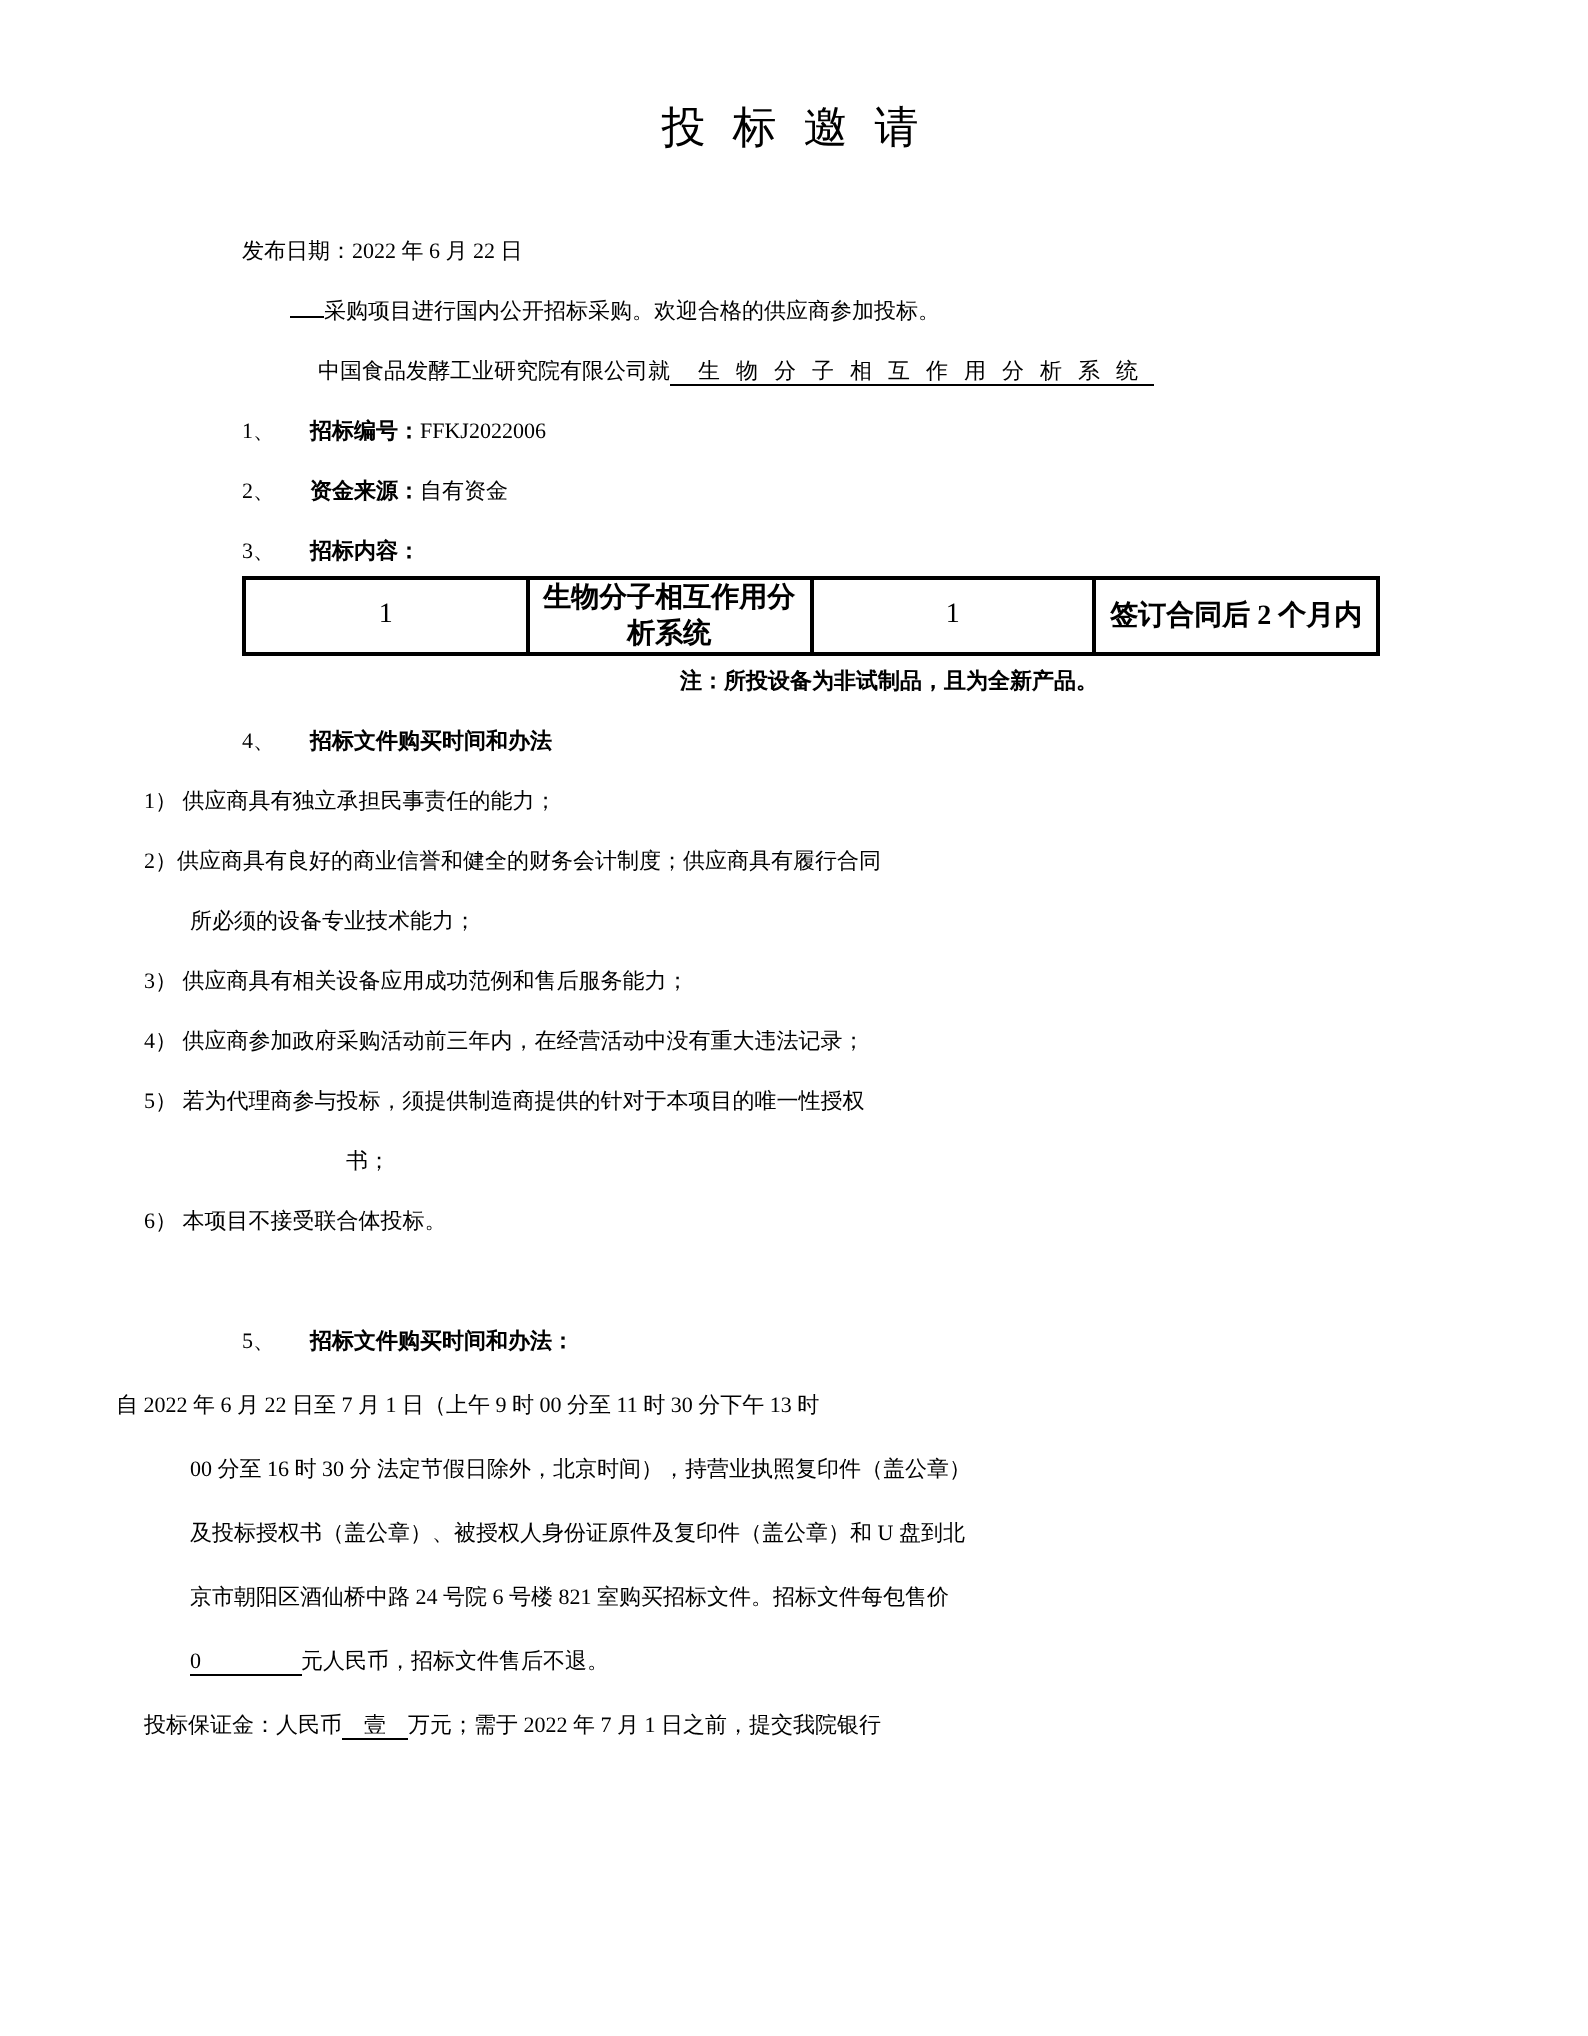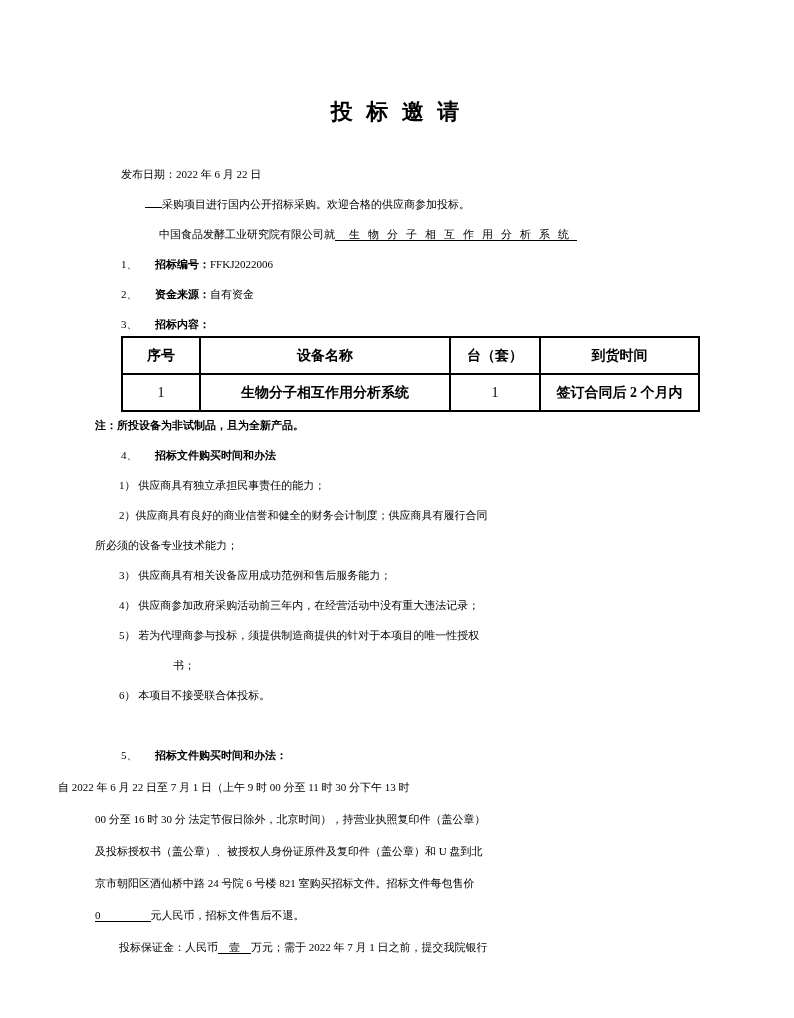--- a/index.html
+++ b/index.html
@@ -6,44 +6,44 @@
   .page{
     position:relative;
     width:794px;height:1018px;
     background:#ffffff;
     overflow:hidden;
     font-family:"Liberation Serif","DejaVu Serif",serif;
     color:#000;
     margin:0 auto;
   }
   .doc-title{
-    padding-top:96px;
+    padding-top:48px;
     text-align:center;
     font-size:22px;
-    font-weight:bold;
+    font-weight:normal;
     letter-spacing:4px;
     line-height:32px;
   }
   .line{
     font-size:11px;
     line-height:20px;
     margin:0 0 10px 0;
     white-space:nowrap;
   }
   
   .x97 {margin-left:95px;}
   .x121{margin-left:121px;}
   .x142{margin-left:58px;}
   .x145{margin-left:145px;}
-  .x147{margin-left:119px;}
+  .x147{margin-left:72px;}
   .x159{margin-left:159px;}
   .x173{margin-left:173px;}
   .mt36{margin-top:36px;}
   .num{display:inline-block;min-width:34px;}
-  .bold{font-weight:bold;}
+  .bold{font-weight:bold;text-align:center;}
   .u-spread{border-bottom:1px solid #000;letter-spacing:8px;padding-left:14px;}
   .blank-underline{display:inline-block;width:17px;border-bottom:1px solid #000;}
   .price-underline{border-bottom:1px solid #000;padding-right:50px;}
   .dep-underline{border-bottom:1px solid #000;padding:0 11px;}
   table.goods{
     border-collapse:collapse;
     margin:-8px 0 0 121px;
     table-layout:fixed;
     width:569px;
   }
@@ -77,26 +77,20 @@
   <div class="line x159"><span>中国食品发酵工业研究院有限公司就</span><span class="u-spread">生物分子相互作用分析系统</span></div>
 
   <div class="line x121"><span class="num">1、</span><span class="bold">招标编号：</span><span>FFKJ2022006</span></div>
 
   <div class="line x121"><span class="num">2、</span><span class="bold">资金来源：</span><span>自有资金</span></div>
 
   <div class="line x121"><span class="num">3、</span><span class="bold">招标内容：</span></div>
 
   <table class="goods">
     <tbody>
-        <tr>
-      <td class="col1 bold">序号</td>
-      <td class="col2 bold">设备名称</td>
-      <td class="col3 bold">台（套）</td>
-      <td class="col4 bold">到货时间</td>
-    </tr>
     <tr>
       <td>1</td>
       <td class="bold">生物分子相互作用分析系统</td>
       <td>1</td>
       <td class="bold">签订合同后 2 个月内</td>
     </tr>
   </tbody>
     </table>
 
   <div class="line x97 bold note-line">注：所投设备为非试制品，且为全新产品。</div>

